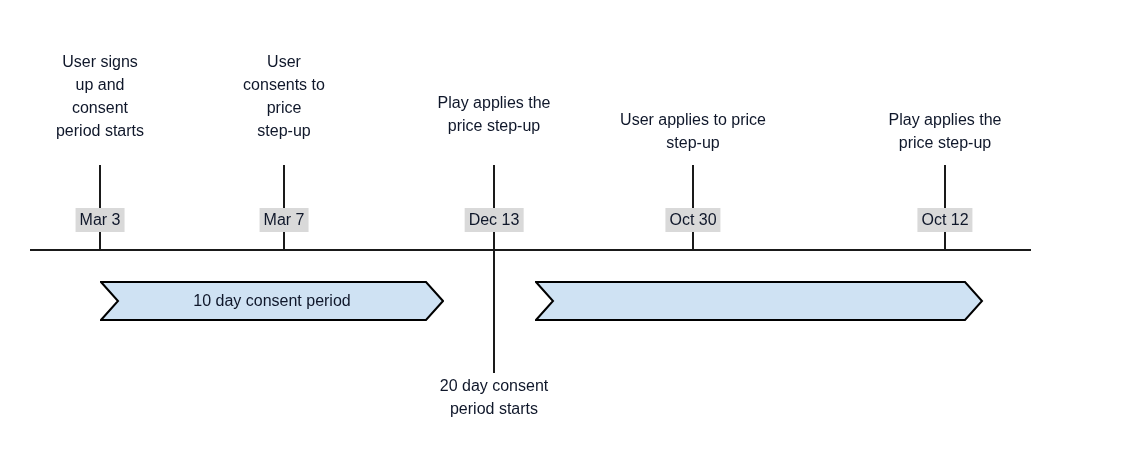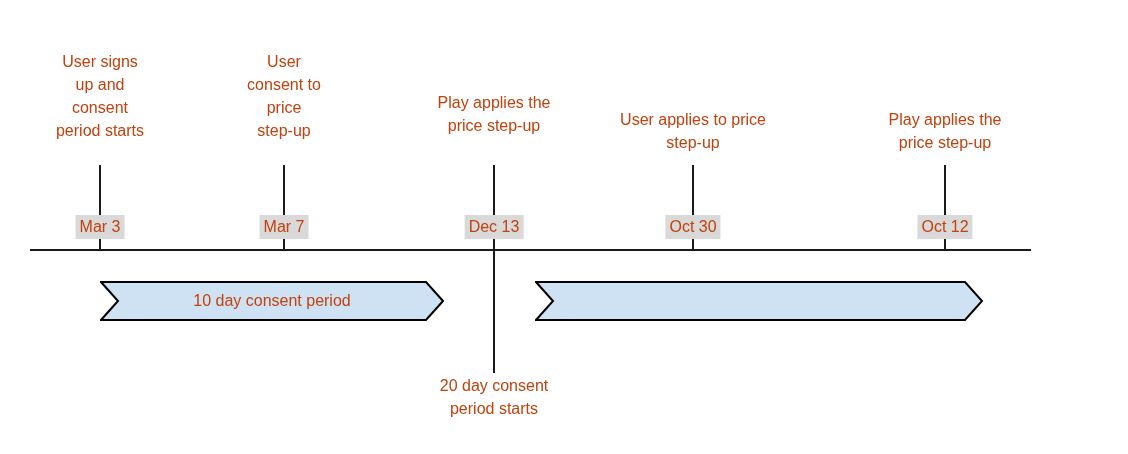--- a/index.html
+++ b/index.html
@@ -2,21 +2,21 @@
 <html><head>
 <meta charset="utf-8">
 <style>
   html, body { margin: 0; padding: 0; background: #ffffff; }
   .canvas {
     position: relative;
     width: 1031px;
     height: 454px;
     background: #ffffff;
     font-family: "Liberation Sans", sans-serif;
-    color: #c2410c;
+    color: #0f172a;
     overflow: hidden;
   }
   .axis {
     position: absolute;
     left: 30px;
     top: 249px;
     width: 1068px;
     height: 2px;
     background: #1a1a1a;
     z-index: 1;
@@ -42,21 +42,21 @@
     position: absolute;
     transform: translateX(-50%);
     text-align: center;
     white-space: pre-line;
     font-size: 16px;
     line-height: 23px;
     z-index: 2;
   }
   .date-chip {
     position: absolute;
-    top: 215px;
+    top: 208px;
     transform: translateX(-50%);
     background: #d9d9d9;
     font-size: 16px;
     line-height: 24px;
     height: 24px;
     padding: 0 4px;
     white-space: nowrap;
     z-index: 3;
   }
   .banner-svg {
@@ -90,21 +90,21 @@
   <div class="axis"></div>
 
   <div class="evt-label" style="left:100px; top:50px; width:130px">User signs
 up and
 consent
 period starts</div>
   <div class="tick" style="left:99px"></div>
   <div class="date-chip" style="left:100px">Mar 3</div>
 
   <div class="evt-label" style="left:284px; top:50px; width:130px">User
-consent to
+consents to
 price
 step-up</div>
   <div class="tick" style="left:283px"></div>
   <div class="date-chip" style="left:284px">Mar 7</div>
 
   <div class="evt-label" style="left:494px; top:91px; width:170px">Play applies the
 price step-up</div>
   <div class="tick" style="left:493px"></div>
   <div class="date-chip" style="left:494px">Dec 13</div>
 

